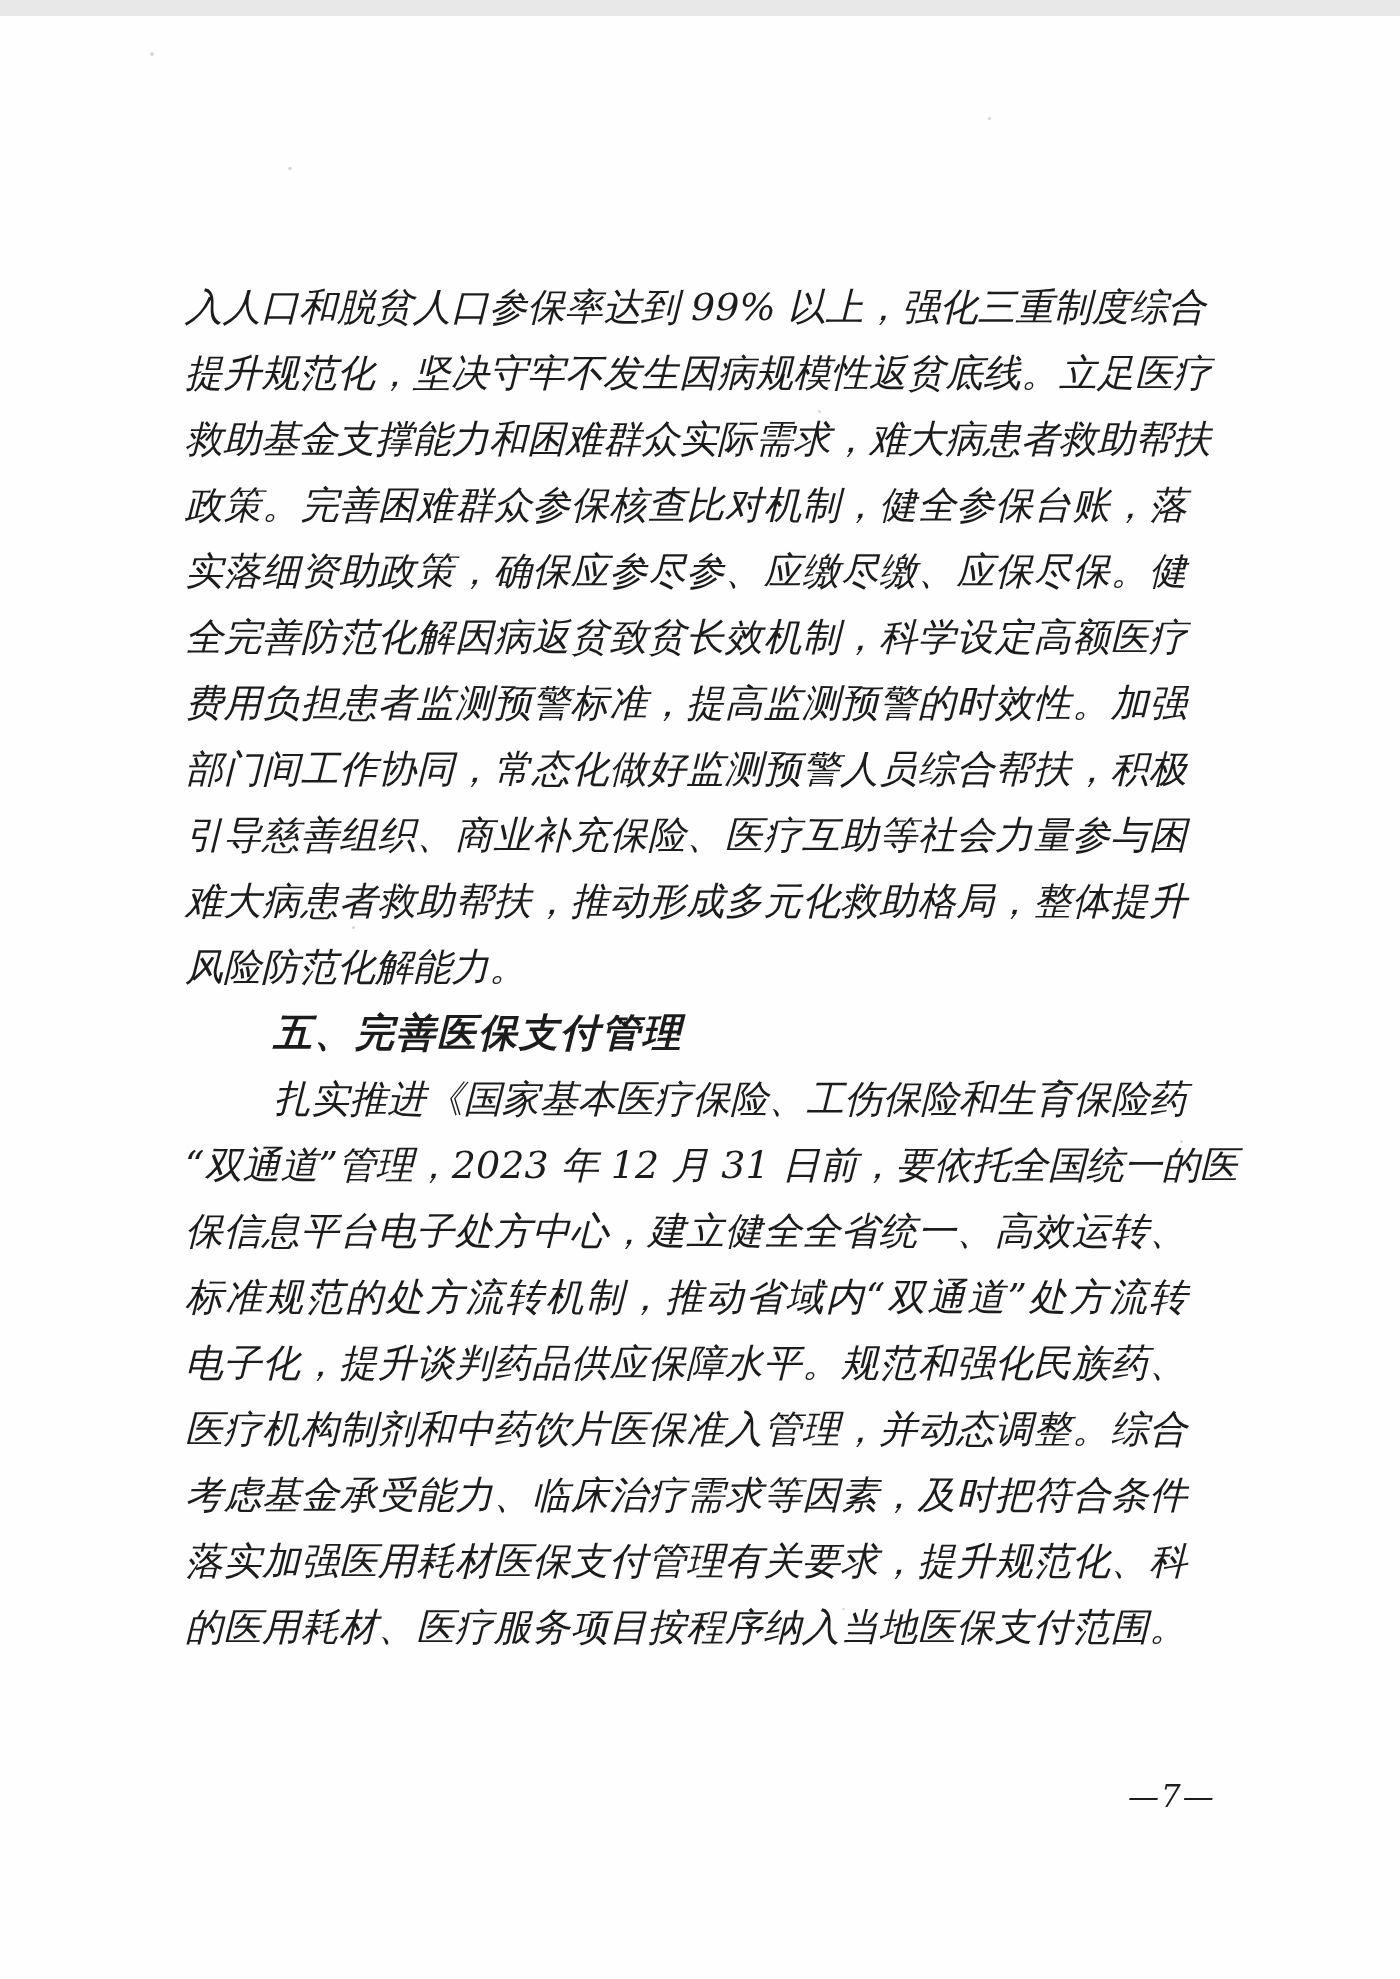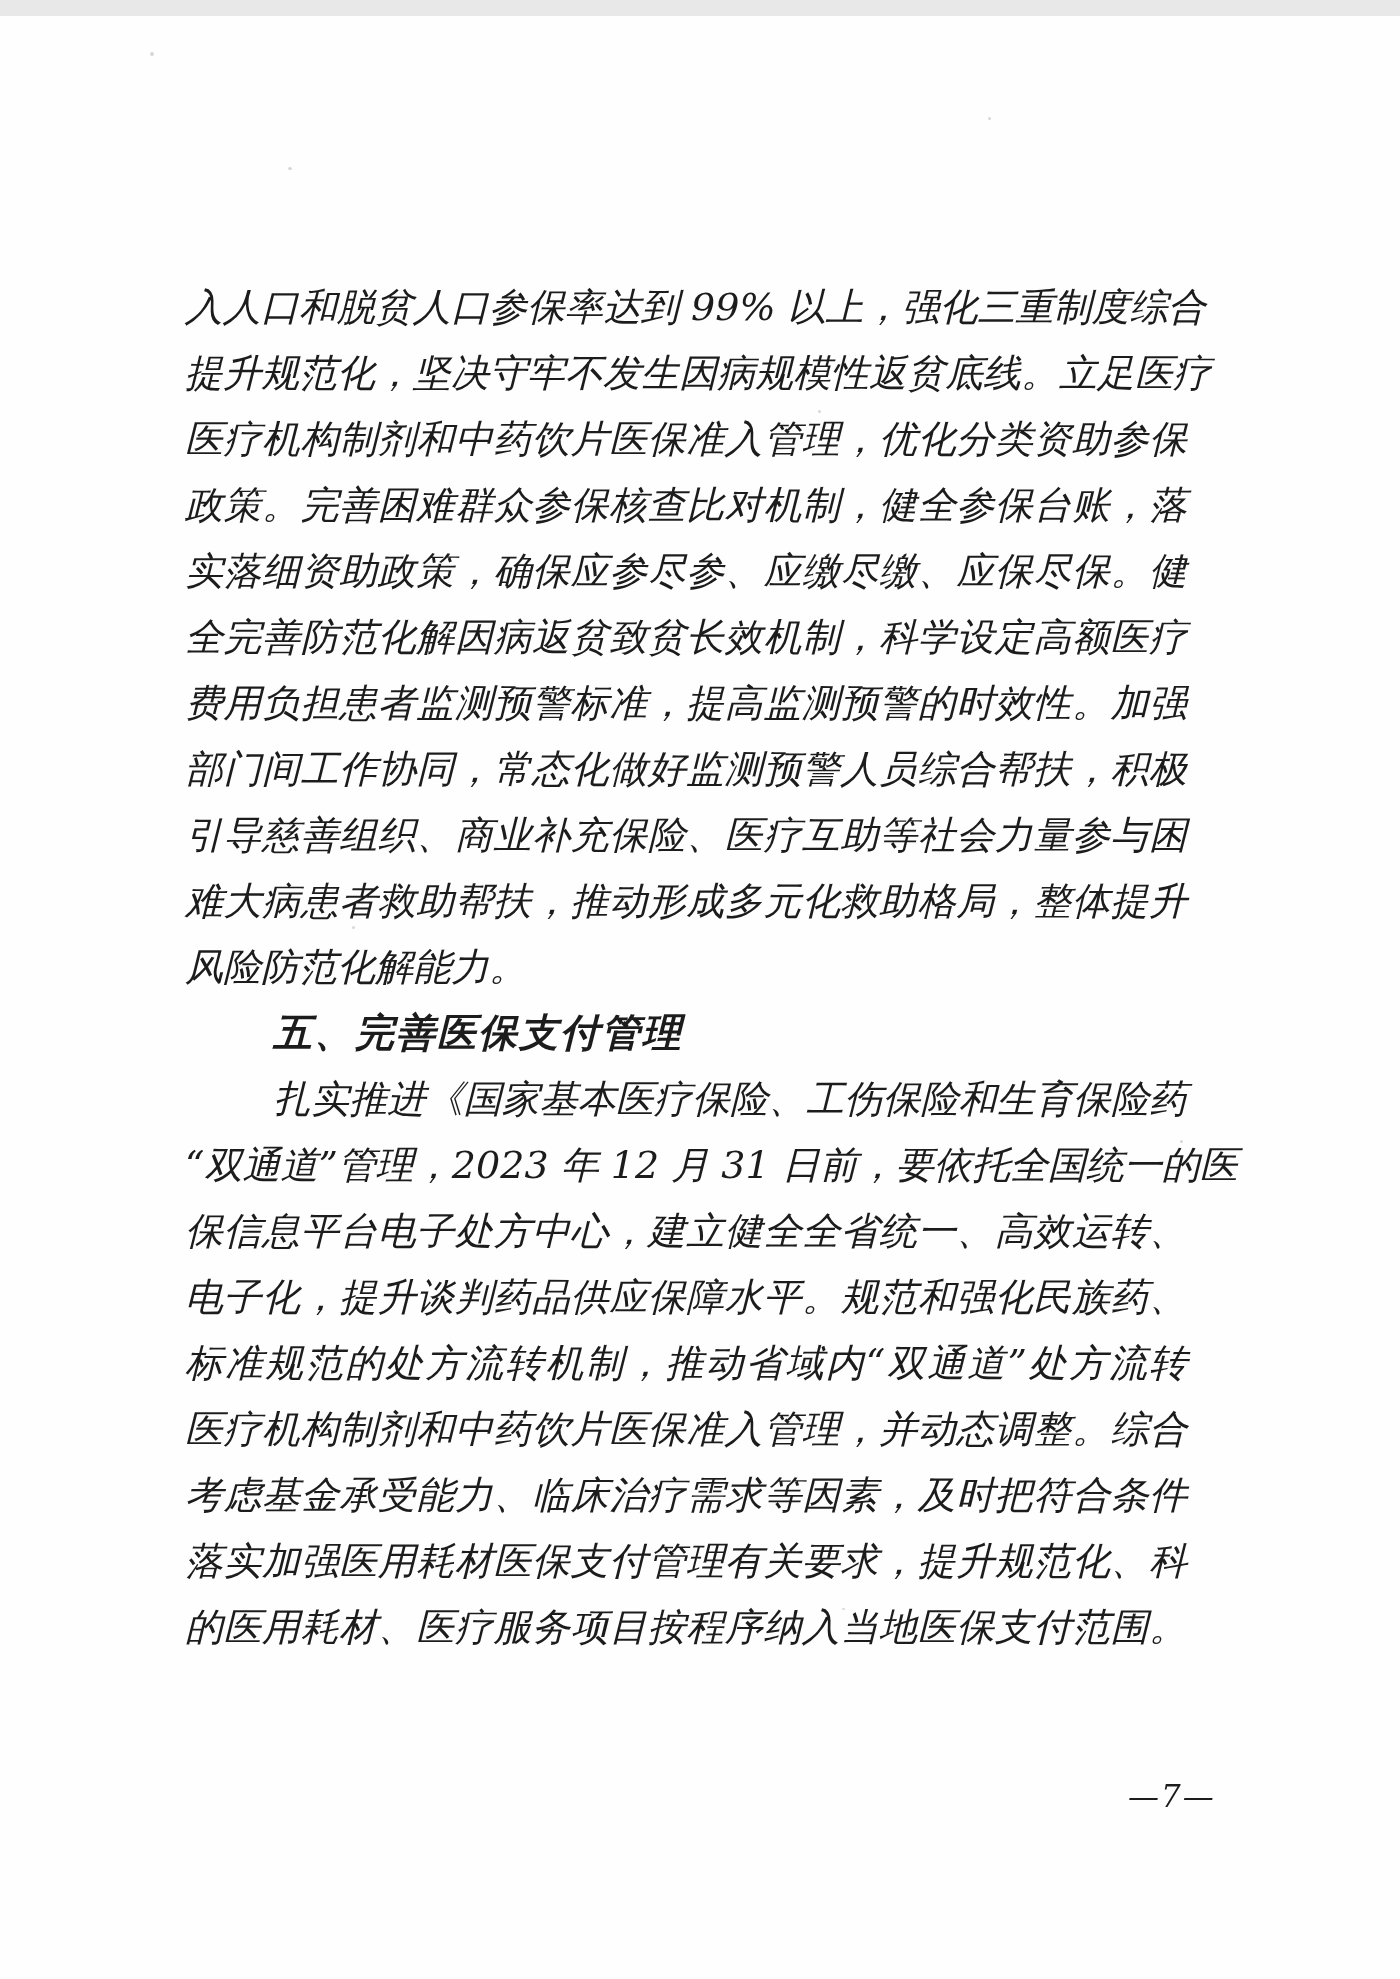--- a/index.html
+++ b/index.html
@@ -63,37 +63,37 @@
   }
 </style>
 </head>
 <body>
 
 <div class="page">
 
   <div class="text-block">
     <div class="line justify">入人口和脱贫人口参保率达到 99% 以上，强化三重制度综合</div>
     <div class="line justify">提升规范化，坚决守牢不发生因病规模性返贫底线。立足医疗</div>
-    <div class="line justify">医疗机构制剂和中药饮片医保准入管理，优化分类资助参保</div>
+    <div class="line justify">救助基金支撑能力和困难群众实际需求，难大病患者救助帮扶</div>
     <div class="line justify">政策。完善困难群众参保核查比对机制，健全参保台账，落</div>
     <div class="line justify">实落细资助政策，确保应参尽参、应缴尽缴、应保尽保。健</div>
     <div class="line justify">全完善防范化解因病返贫致贫长效机制，科学设定高额医疗</div>
     <div class="line justify">费用负担患者监测预警标准，提高监测预警的时效性。加强</div>
     <div class="line justify">部门间工作协同，常态化做好监测预警人员综合帮扶，积极</div>
     <div class="line justify">引导慈善组织、商业补充保险、医疗互助等社会力量参与困</div>
     <div class="line justify">难大病患者救助帮扶，推动形成多元化救助格局，整体提升</div>
     <div class="line">风险防范化解能力。</div>
 
     <div class="line heading">五、完善医保支付管理</div>
 
     <div class="line justify indent">扎实推进《国家基本医疗保险、工伤保险和生育保险药</div>
     <div class="line justify">“双通道”管理，2023 年 12 月 31 日前，要依托全国统一的医</div>
     <div class="line justify">保信息平台电子处方中心，建立健全全省统一、高效运转、</div>
+    <div class="line justify">标准规范的处方流转机制，推动省域内“双通道”处方流转</div>
     <div class="line justify">电子化，提升谈判药品供应保障水平。规范和强化民族药、</div>
-    <div class="line justify">标准规范的处方流转机制，推动省域内“双通道”处方流转</div>
     <div class="line justify">医疗机构制剂和中药饮片医保准入管理，并动态调整。综合</div>
     <div class="line justify">考虑基金承受能力、临床治疗需求等因素，及时把符合条件</div>
     <div class="line justify">落实加强医用耗材医保支付管理有关要求，提升规范化、科</div>
     <div class="line justify">的医用耗材、医疗服务项目按程序纳入当地医保支付范围。</div>
   </div>
 
   <div class="page-number">—7—</div>
 
   <div class="speck" style="left:150px; top:36px; width:4px; height:4px;"></div>
   <div class="speck" style="left:988px; top:101px; width:3px; height:3px;"></div>

